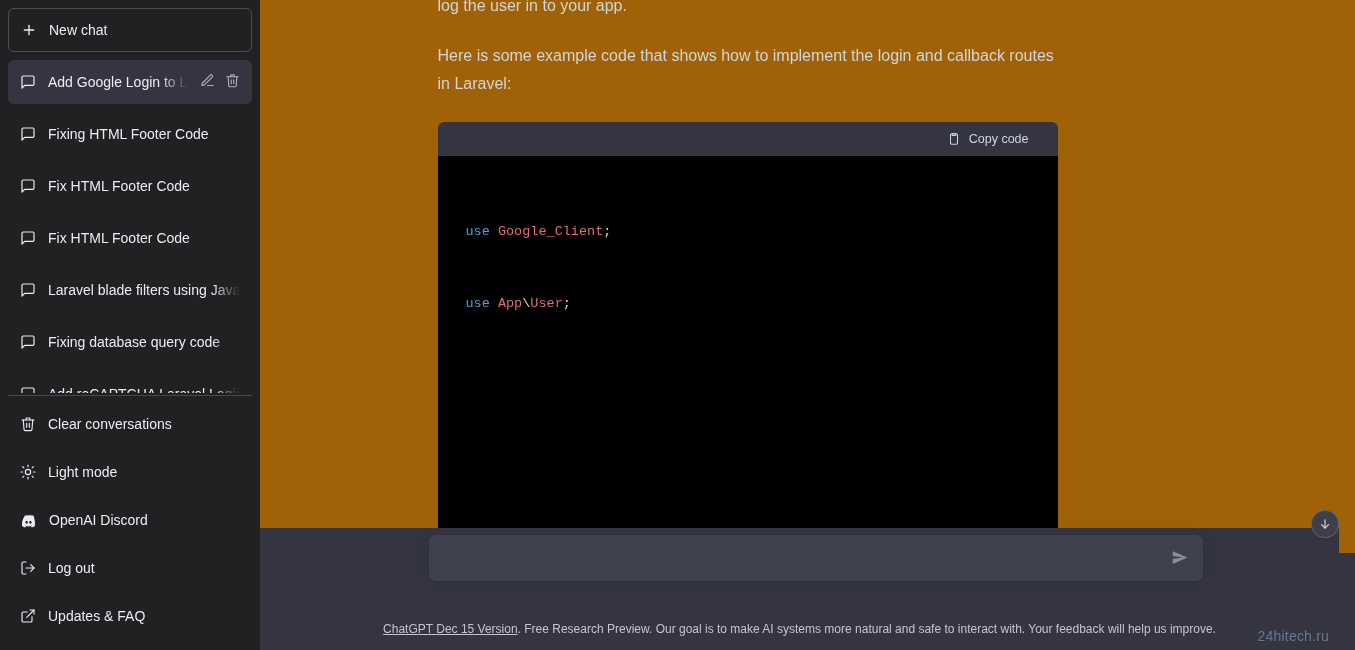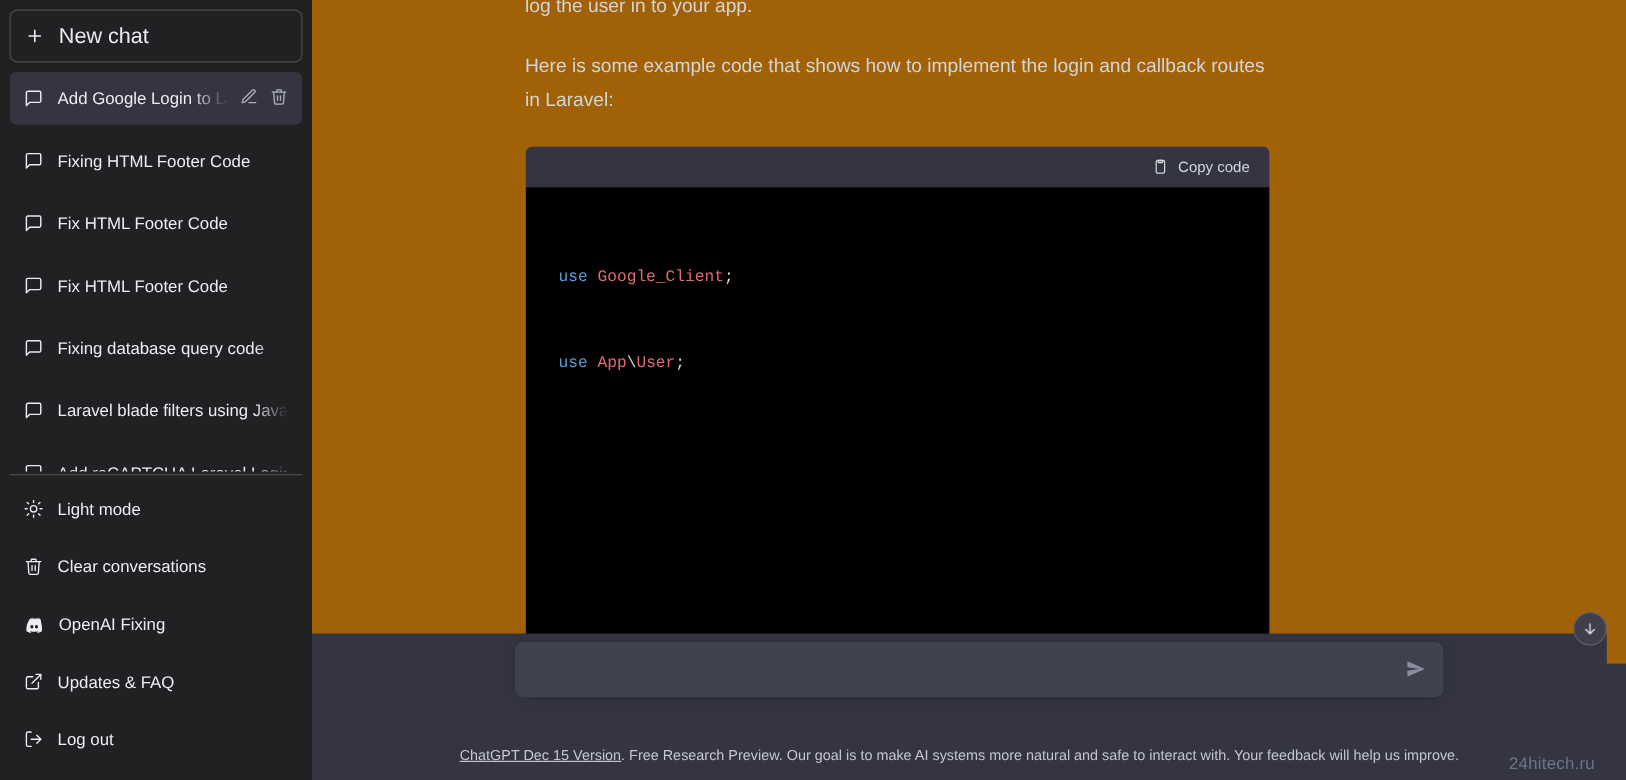--- a/index.html
+++ b/index.html
@@ -19,21 +19,21 @@
     padding: 8px;
     display: flex; flex-direction: column;
     overflow: hidden;
     position: relative;
   }
   .new-chat {
     display: flex; align-items: center; gap: 12px;
     height: 44px; padding: 0 12px;
     border: 1px solid rgba(255,255,255,0.20);
     border-radius: 6px;
-    color: #ececf1; font-size: 18px;
+    color: #ececf1; font-size: 14px;
     cursor: pointer; flex: 0 0 auto;
     margin-bottom: 8px;
   }
   .nav-scroll { flex: 1 1 auto; overflow: hidden; }
   .conv {
     display: flex; align-items: center; gap: 12px;
     height: 44px; padding: 0 12px;
     border-radius: 6px;
     color: #ececf1; font-size: 14px;
     cursor: pointer; position: relative;
@@ -93,21 +93,21 @@
 
   
   .codeblock {
     margin: 24px 20px 0 20px;
     border-radius: 6px; overflow: hidden;
     max-width: 655px;
   }
   .code-head {
     background: #343541; height: 34px;
     display: flex; align-items: center; justify-content: flex-end;
-    padding: 0 16px;
+    padding: 0 29px;
   }
   .copy-btn {
     display: inline-flex; align-items: center; gap: 8px;
     color: #d1d5db; font-size: 12.5px; cursor: pointer;
   }
   .code-body {
     background: #000; padding: 16px 0 8px 10px;
     font-family: "Liberation Mono", "DejaVu Sans Mono", monospace;
     font-size: 13.5px; line-height: 24px;
     color: #e6e6e6;
@@ -251,103 +251,103 @@
         </span>
         <span class="label">Fix HTML Footer Code</span>
       </div>
 
       <div class="conv">
         <span class="icon">
           <svg width="16" height="16" viewBox="0 0 24 24" fill="none" stroke="#ececf1" stroke-width="1.8" stroke-linecap="round" stroke-linejoin="round">
               <path d="M21 15a2 2 0 0 1-2 2H7l-4 4V5a2 2 0 0 1 2-2h14a2 2 0 0 1 2 2z"></path>
             </svg>
         </span>
+        <span class="label">Laravel blade filters using Java</span>
+      </div>
+
+      <div class="conv">
+        <span class="icon">
+          <svg width="16" height="16" viewBox="0 0 24 24" fill="none" stroke="#ececf1" stroke-width="1.8" stroke-linecap="round" stroke-linejoin="round">
+              <path d="M21 15a2 2 0 0 1-2 2H7l-4 4V5a2 2 0 0 1 2-2h14a2 2 0 0 1 2 2z"></path>
+            </svg>
+        </span>
         <span class="label">Fixing database query code</span>
       </div>
 
       <div class="conv">
         <span class="icon">
           <svg width="16" height="16" viewBox="0 0 24 24" fill="none" stroke="#ececf1" stroke-width="1.8" stroke-linecap="round" stroke-linejoin="round">
               <path d="M21 15a2 2 0 0 1-2 2H7l-4 4V5a2 2 0 0 1 2-2h14a2 2 0 0 1 2 2z"></path>
             </svg>
         </span>
-        <span class="label">Laravel blade filters using Java</span>
-      </div>
-
-      <div class="conv">
-        <span class="icon">
-          <svg width="16" height="16" viewBox="0 0 24 24" fill="none" stroke="#ececf1" stroke-width="1.8" stroke-linecap="round" stroke-linejoin="round">
-              <path d="M21 15a2 2 0 0 1-2 2H7l-4 4V5a2 2 0 0 1 2-2h14a2 2 0 0 1 2 2z"></path>
-            </svg>
-        </span>
         <span class="label">Add reCAPTCHA Laravel Login</span>
       </div>
 
     </div>
 
     <div class="sb-divider"></div>
+
+    <div class="menu-item">
+      <span class="icon">
+        <svg width="16" height="16" viewBox="0 0 24 24" fill="none" stroke="#ececf1" stroke-width="1.7" stroke-linecap="round" stroke-linejoin="round">
+            <polyline points="3 6 5 6 21 6"></polyline>
+            <path d="M19 6l-1 14a2 2 0 0 1-2 2H8a2 2 0 0 1-2-2L5 6"></path>
+            <path d="M10 11v6M14 11v6"></path>
+            <path d="M9 6V4a1 1 0 0 1 1-1h4a1 1 0 0 1 1 1v2"></path>
+          </svg>
+      </span>
+      <span>Clear conversations</span>
+    </div>
 
     <div class="menu-item">
       <span class="icon">
         <svg width="16" height="16" viewBox="0 0 24 24" fill="none" stroke="#ececf1" stroke-width="1.7" stroke-linecap="round">
             <circle cx="12" cy="12" r="4"></circle>
             <line x1="12" y1="1.5" x2="12" y2="4"></line>
             <line x1="12" y1="20" x2="12" y2="22.5"></line>
             <line x1="4" y1="4" x2="5.8" y2="5.8"></line>
             <line x1="18.2" y1="18.2" x2="20" y2="20"></line>
             <line x1="1.5" y1="12" x2="4" y2="12"></line>
             <line x1="20" y1="12" x2="22.5" y2="12"></line>
             <line x1="4" y1="20" x2="5.8" y2="18.2"></line>
             <line x1="18.2" y1="5.8" x2="20" y2="4"></line>
           </svg>
       </span>
       <span>Light mode</span>
     </div>
 
     <div class="menu-item">
       <span class="icon">
-        <svg width="16" height="16" viewBox="0 0 24 24" fill="none" stroke="#ececf1" stroke-width="1.7" stroke-linecap="round" stroke-linejoin="round">
-            <polyline points="3 6 5 6 21 6"></polyline>
-            <path d="M19 6l-1 14a2 2 0 0 1-2 2H8a2 2 0 0 1-2-2L5 6"></path>
-            <path d="M10 11v6M14 11v6"></path>
-            <path d="M9 6V4a1 1 0 0 1 1-1h4a1 1 0 0 1 1 1v2"></path>
-          </svg>
-      </span>
-      <span>Clear conversations</span>
-    </div>
-
-    <div class="menu-item">
-      <span class="icon">
         <svg width="17" height="17" viewBox="0 0 24 24" fill="#ececf1">
             <path d="M19.3 5.3A16 16 0 0 0 15.5 4l-.2.4a12 12 0 0 1 3.3 1.6 13.6 13.6 0 0 0-11.2 0A12 12 0 0 1 10.7 4.4L10.5 4a16 16 0 0 0-3.8 1.3C3.3 10.3 2.4 15.1 2.9 19.8A16 16 0 0 0 7.7 22l.9-1.4a10.4 10.4 0 0 1-1.7-.8l.4-.3a11.5 11.5 0 0 0 9.4 0l.4.3a10.4 10.4 0 0 1-1.7.8l.9 1.4a16 16 0 0 0 4.8-2.2c.6-5.4-.8-10.2-1.8-14.5zM9.3 16.6c-1 0-1.8-.9-1.8-2s.8-2 1.8-2 1.8.9 1.8 2-.8 2-1.8 2zm5.4 0c-1 0-1.8-.9-1.8-2s.8-2 1.8-2 1.8.9 1.8 2-.8 2-1.8 2z"></path>
           </svg>
       </span>
-      <span>OpenAI Fixing</span>
+      <span>OpenAI Discord</span>
+    </div>
+
+    <div class="menu-item">
+      <span class="icon">
+        <svg width="16" height="16" viewBox="0 0 24 24" fill="none" stroke="#ececf1" stroke-width="1.7" stroke-linecap="round" stroke-linejoin="round">
+            <path d="M9 21H5a2 2 0 0 1-2-2V5a2 2 0 0 1 2-2h4"></path>
+            <polyline points="16 17 21 12 16 7"></polyline>
+            <line x1="21" y1="12" x2="9" y2="12"></line>
+          </svg>
+      </span>
+      <span>Log out</span>
     </div>
 
     <div class="menu-item">
       <span class="icon">
         <svg width="16" height="16" viewBox="0 0 24 24" fill="none" stroke="#ececf1" stroke-width="1.7" stroke-linecap="round" stroke-linejoin="round">
             <path d="M18 13v6a2 2 0 0 1-2 2H5a2 2 0 0 1-2-2V8a2 2 0 0 1 2-2h6"></path>
             <polyline points="15 3 21 3 21 9"></polyline>
             <line x1="10" y1="14" x2="21" y2="3"></line>
           </svg>
       </span>
       <span>Updates &amp; FAQ</span>
-    </div>
-
-    <div class="menu-item">
-      <span class="icon">
-        <svg width="16" height="16" viewBox="0 0 24 24" fill="none" stroke="#ececf1" stroke-width="1.7" stroke-linecap="round" stroke-linejoin="round">
-            <path d="M9 21H5a2 2 0 0 1-2-2V5a2 2 0 0 1 2-2h4"></path>
-            <polyline points="16 17 21 12 16 7"></polyline>
-            <line x1="21" y1="12" x2="9" y2="12"></line>
-          </svg>
-      </span>
-      <span>Log out</span>
     </div>
 
   </aside>
 
   <main id="main">
 
     <div id="thread">
       <div class="msg-inner">
 
         <div class="para first">log the user in to your app.</div>

